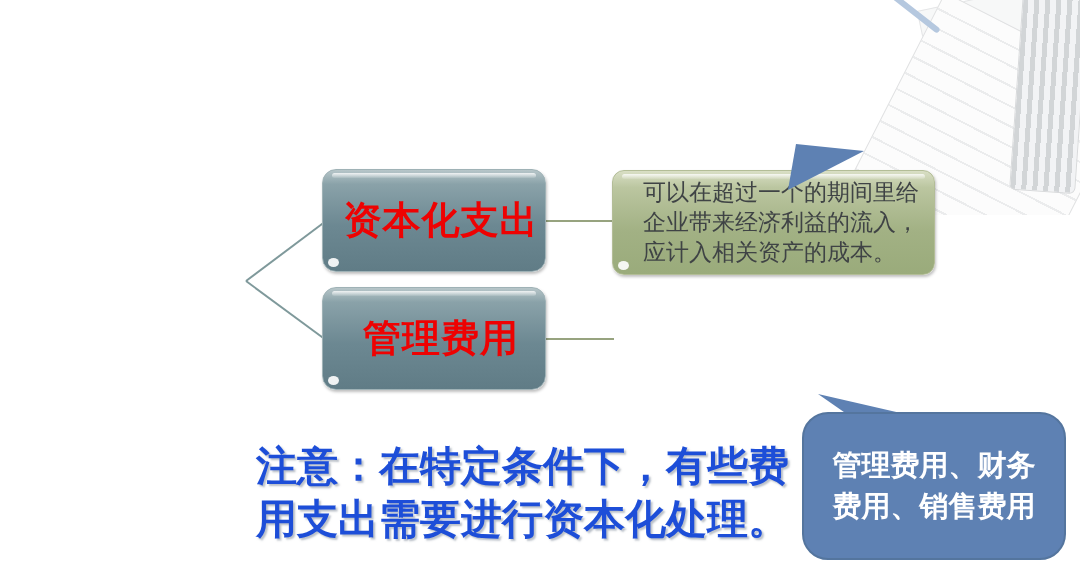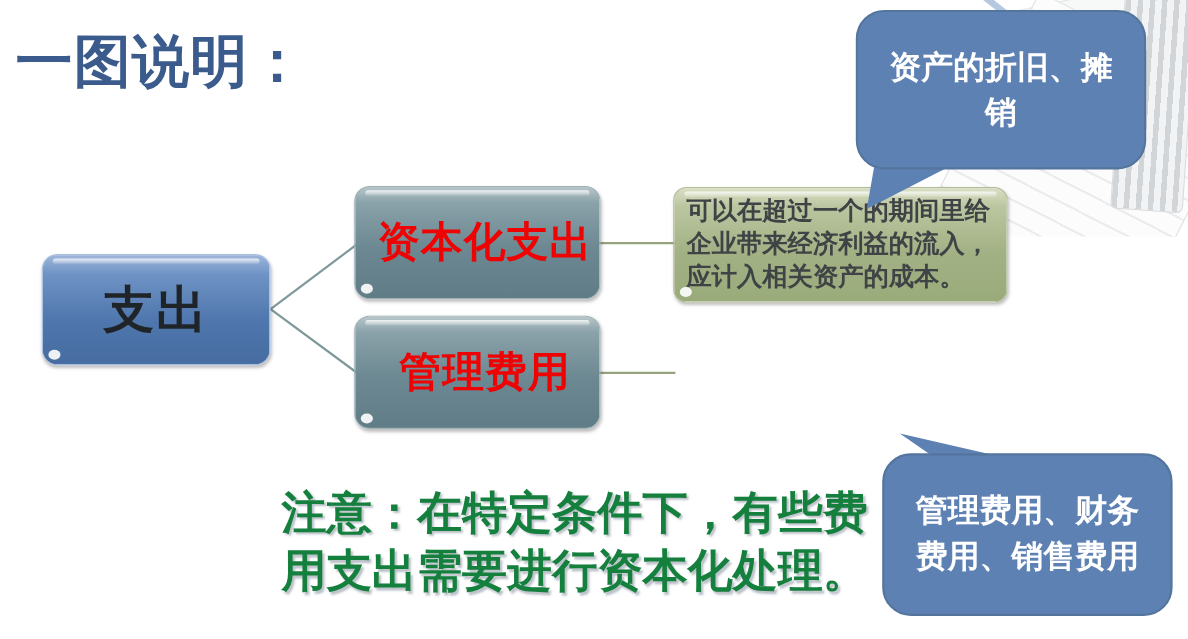--- a/index.html
+++ b/index.html
@@ -57,85 +57,78 @@
     background:linear-gradient(180deg,#b7c6c9 0%,#8aa2a9 14%,#6c8892 55%,#607c86 100%);
     border:1px solid #9fb2b6;
     font-size:38px;font-weight:bold;color:#ee0202;letter-spacing:1px;padding-left:14px;
   }
   .cat-1{top:169px;}
   .cat-2{top:287px;}
   .desc-box{
     left:612px;width:302px;border-radius:12px;align-items:flex-start;justify-content:flex-end;
     background:linear-gradient(180deg,#d9dfc5 0%,#bbc6a0 16%,#a2b184 58%,#9aab7b 100%);
     border:1px solid #b3bd97;
-    font-size:23px;font-weight:bold;color:#3f4345;line-height:1.3;
+    font-size:23px;font-weight:normal;color:#3f4345;line-height:1.3;padding-left:19px;
   }
   .desc-box .txt{padding:7px 10px 0 11px;}
   .desc-1{top:170px;height:103px;}
   .desc-2{top:287px;height:101px;}
   
   .bubble{
     position:absolute;z-index:4;width:260px;border-radius:26px;background:#5e81b3;
     border:2px solid #activ;border:2px solid #54759e;
     display:flex;align-items:center;justify-content:center;text-align:center;
     font-size:29px;font-weight:bold;color:#ffffff;line-height:1.4;
   }
   .bubble .inner{padding:0 20px;}
   .bubble-1{left:778px;top:9px;height:141px;}
   .bubble-2{left:802px;top:412px;height:144px;font-family:Liberation Serif, serif;}
   
   .note{
     position:absolute;left:256px;top:440px;width:556px;z-index:2;
-    font-size:41px;font-weight:bold;color:#15803d;line-height:1.3;
+    font-size:41px;font-weight:bold;color:#1d4ed8;line-height:1.3;
     text-shadow:2px 2px 2px rgba(130,140,155,.55);
   }
 </style>
 </head>
 <body>
 
 <div class="canvas">
 
   <div class="photo">
     <div class="sheet2"></div>
     <div class="sheet"></div>
     <div class="calc"></div>
     <div class="pen"></div>
   </div>
 
-  <div class="title">一图说明：</div>
 
   <svg class="lines" width="1080" height="581">
     <line x1="246" y1="281" x2="326" y2="221" stroke="#7f999b" stroke-width="2"></line>
     <line x1="246" y1="281" x2="326" y2="340" stroke="#7f999b" stroke-width="2"></line>
     <line x1="529" y1="221" x2="614" y2="221" stroke="#97a37f" stroke-width="2"></line>
     <line x1="529" y1="339" x2="614" y2="339" stroke="#97a37f" stroke-width="2"></line>
   </svg>
 
-  <div class="gbox root-box">
-    <span>支出</span>
-  </div>
 
   <div class="gbox cat-box cat-1">
     <span>资本化支出</span>
   </div>
   <div class="gbox cat-box cat-2">
     <span>管理费用</span>
   </div>
 
   <div class="gbox desc-box desc-1">
     <div class="txt">可以在超过一个的期间里给企业带来经济利益的流入，应计入相关资产的成本。</div>
   </div>
 
   <svg class="tails" width="1080" height="581">
     <polygon points="796,144 864,151 788,190" fill="#5e81b3"></polygon>
     <polygon points="818,394 864,426 918,417" fill="#5e81b3"></polygon>
   </svg>
 
-  <div class="bubble bubble-1">
-    <div class="inner">资产的折旧、摊销</div>
-  </div>
   <div class="bubble bubble-2">
     <div class="inner">管理费用、财务费用、销售费用</div>
   </div>
 
   <div class="note">注意：在特定条件下，有些费用支出需要进行资本化处理。</div>
 
 </div>
 
 </body></html>

